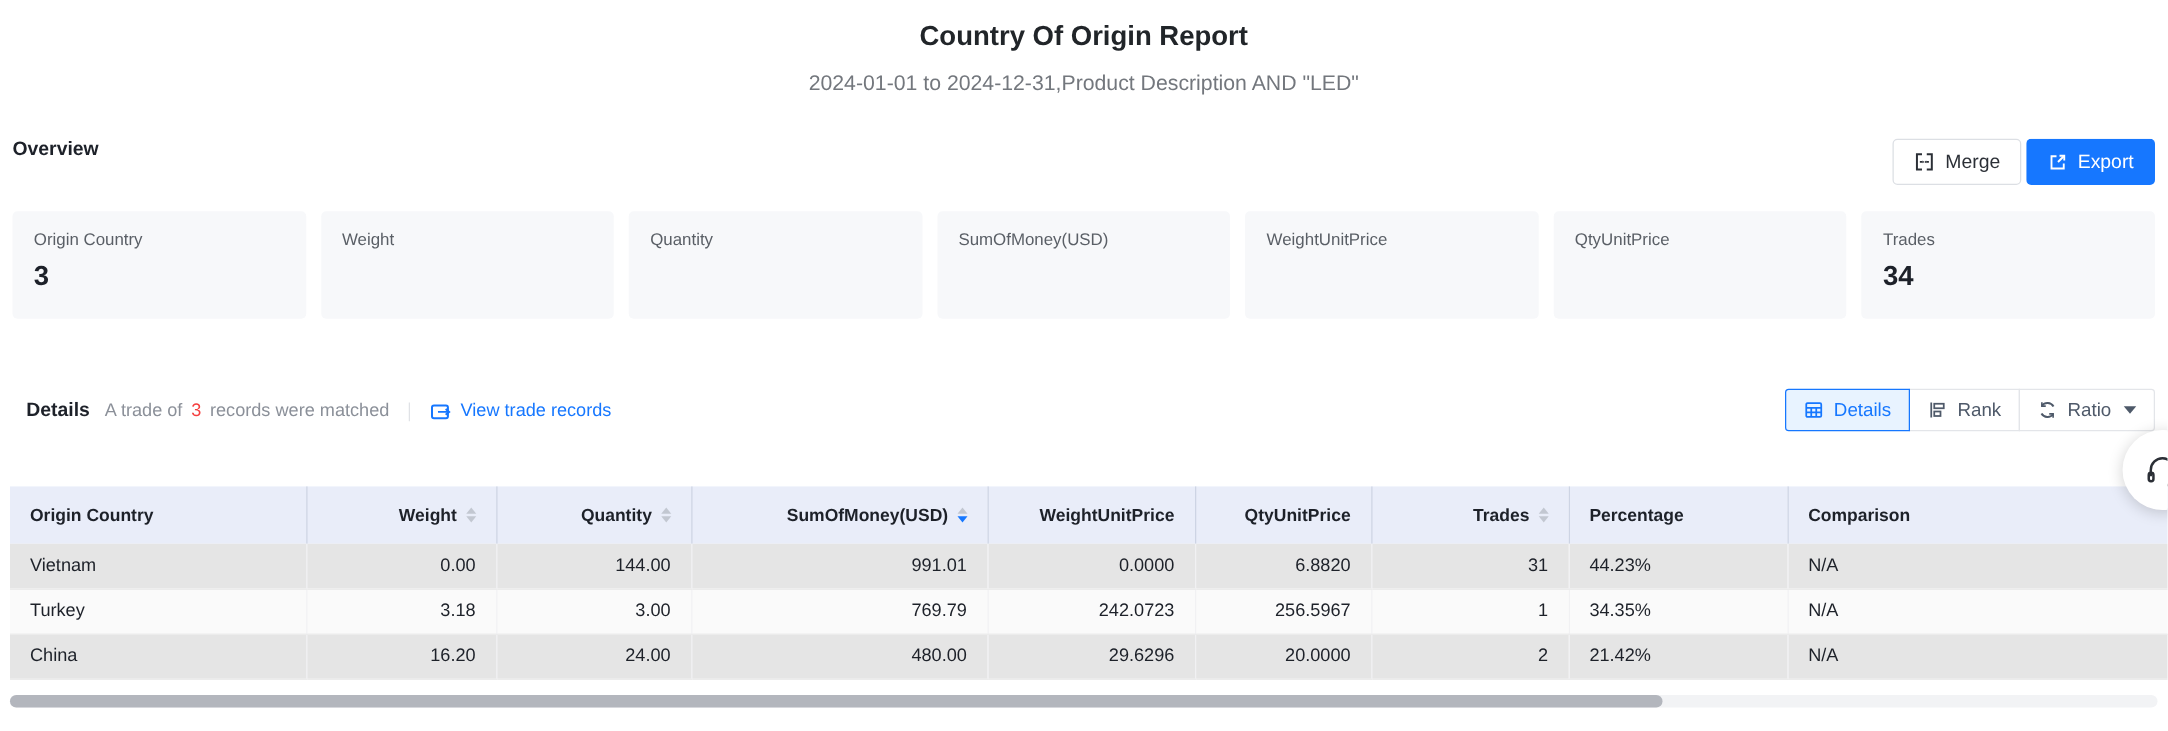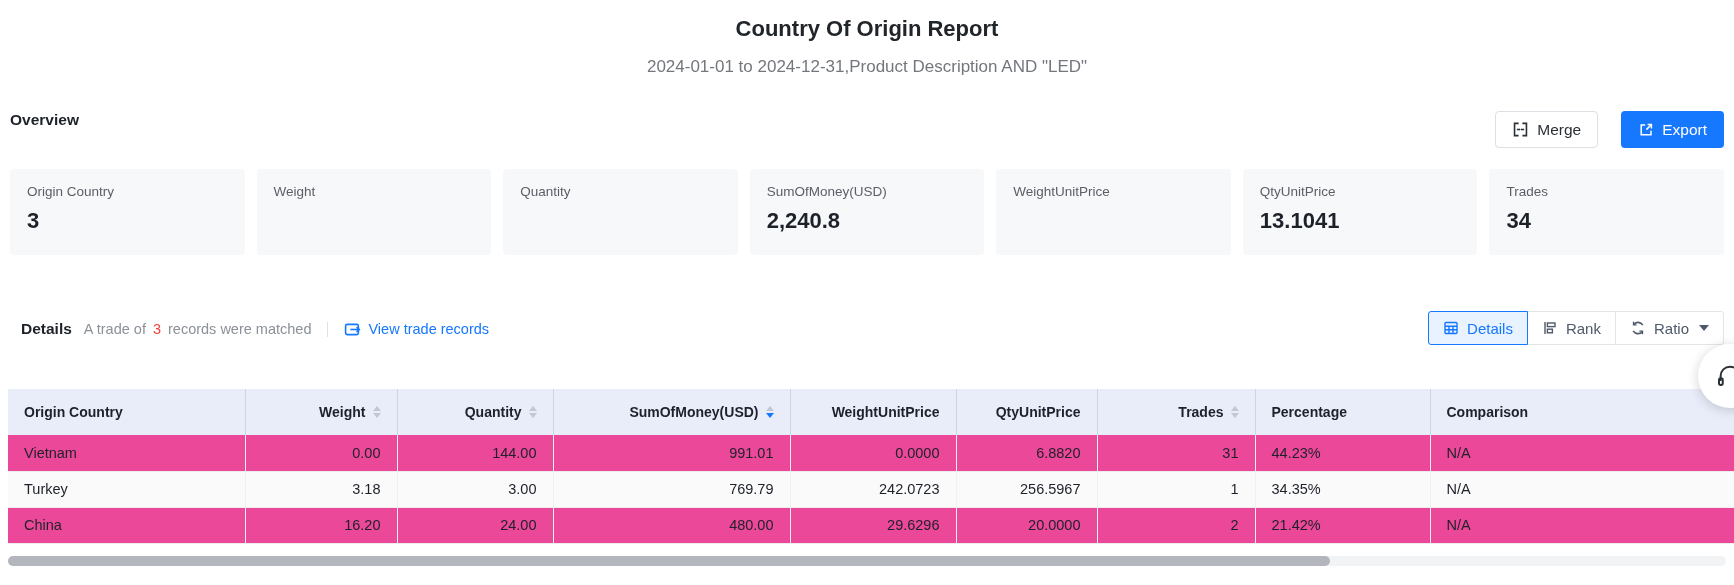--- a/index.html
+++ b/index.html
@@ -9,21 +9,21 @@
     background:#fff; color:#1d2129;
     position:relative; overflow:hidden;
   }
   
   .page-title { text-align:center; padding-top:16px; font-size:22px; font-weight:bold; color:#212529; }
   .page-subtitle { text-align:center; margin-top:15px; font-size:17px; color:#73777d; }
 
   
   .toolbar-row { display:flex; justify-content:space-between; align-items:flex-start; margin:34px 10px 0 10px; height:38px; }
   .overview-label { font-size:15.5px; font-weight:bold; color:#1d2129; }
-  .toolbar-buttons { display:flex; align-items:center; gap:23px; }
+  .toolbar-buttons { display:flex; align-items:center; gap:4px; }
   .btn { display:inline-flex; align-items:center; gap:8px; height:37px; padding:0 16px;
          border-radius:4px; font-size:15.5px; cursor:pointer; border:1px solid transparent; }
   .btn-merge { background:#fff; border-color:#dcdfe4; color:#2b2f36; }
   .btn-export { background:#1677ff; color:#fff; }
 
   
   .cards { display:grid; grid-template-columns:repeat(7,1fr); gap:12px; margin:20px 10px 0 10px; }
   .card { background:#f7f8fa; border-radius:4px; padding:15px 17px; height:86px; }
   .card-label { font-size:13.5px; color:#5a5f66; }
   .card-value { margin-top:9px; font-size:22px; font-weight:bold; color:#1d2129; }
@@ -44,21 +44,21 @@
   .seg-btn:last-child { border-radius:0 3px 3px 0; }
   .seg-btn.active { background:#e8f3ff; border-color:#1677ff; color:#1677ff; z-index:1; }
   .caret-dn { width:0; height:0; border-left:5px solid transparent; border-right:5px solid transparent;
               border-top:6px solid #4e5969; margin-left:2px; }
 
   
   .tbl-wrap { margin:42px 0 0 8px; width:1726px; overflow:hidden; }
   table { border-collapse:collapse; table-layout:fixed; width:1900px; font-size:14.5px; }
   th { background:#e9edf9; height:46px; font-weight:bold; color:#1d2129; border-right:1px solid #cdd4e4; font-size:14px; }
   th:last-child { border-right:none; }
-  td { height:36px; border-bottom:1px solid #ececec; border-right:1px solid #f1f1f3; color:#1d2129; background:#ec4899; }
+  td { height:36px; border-bottom:1px solid #ececec; border-right:1px solid #f1f1f3; color:#1d2129; background:#e5e5e5; }
   td:last-child { border-right:none; }
   tr.zebra td { background:#fafafa; }
   .al { text-align:left; padding-left:16px; }
   .ar { text-align:right; padding-right:16px; }
   .th-flex { display:flex; align-items:center; }
   .th-flex.end { justify-content:flex-end; }
   .sorter { display:inline-flex; flex-direction:column; gap:2px; margin-left:7px; }
   .s-up { width:0;height:0;border-left:4.5px solid transparent;border-right:4.5px solid transparent;border-bottom:5.5px solid #c2c7d1; }
   .s-dn { width:0;height:0;border-left:4.5px solid transparent;border-right:4.5px solid transparent;border-top:5.5px solid #c2c7d1; }
   .s-dn.active { border-top-color:#1677ff; }
@@ -112,28 +112,26 @@
     <div class="card-value">3</div>
   </div>
   <div class="card">
     <div class="card-label">Weight</div>
   </div>
   <div class="card">
     <div class="card-label">Quantity</div>
   </div>
   <div class="card">
     <div class="card-label">SumOfMoney(USD)</div>
-    <div class="card-value">2,240.8</div>
   </div>
   <div class="card">
     <div class="card-label">WeightUnitPrice</div>
   </div>
   <div class="card">
     <div class="card-label">QtyUnitPrice</div>
-    <div class="card-value">13.1041</div>
   </div>
   <div class="card">
     <div class="card-label">Trades</div>
     <div class="card-value">34</div>
   </div>
 </div>
 
 <div class="details-row">
   <div class="details-left">
     <span class="details-title">Details</span>

